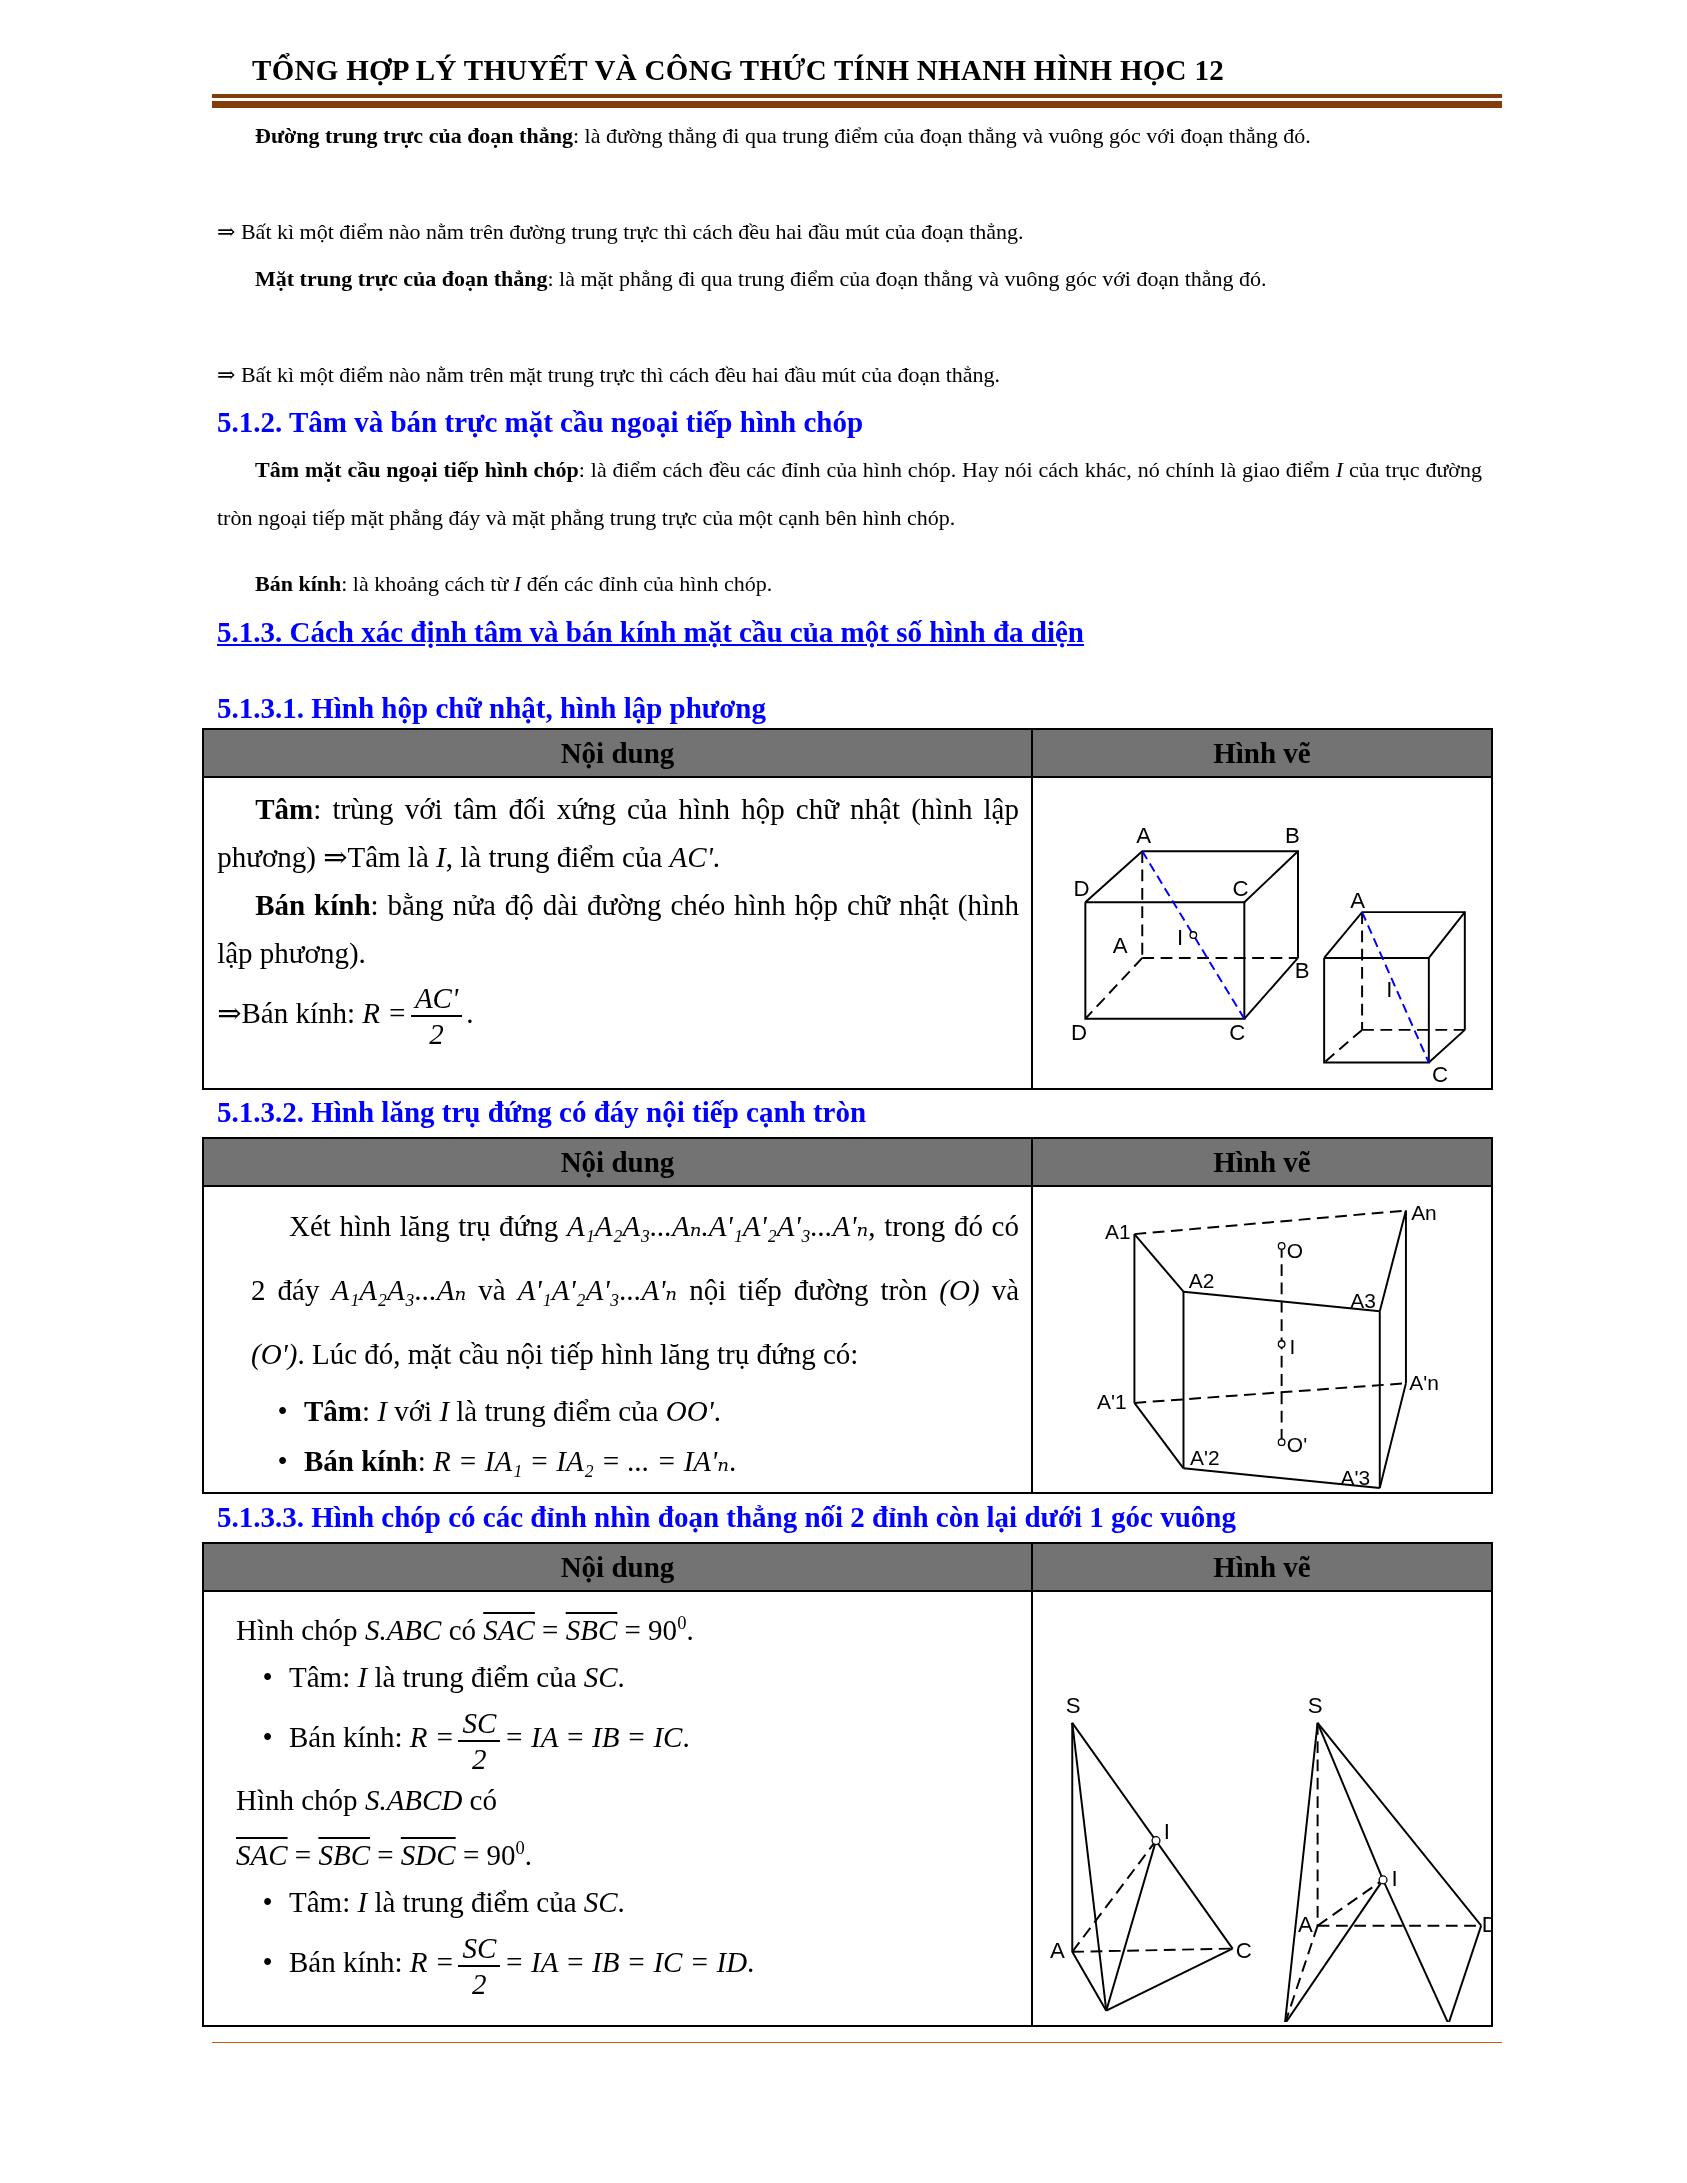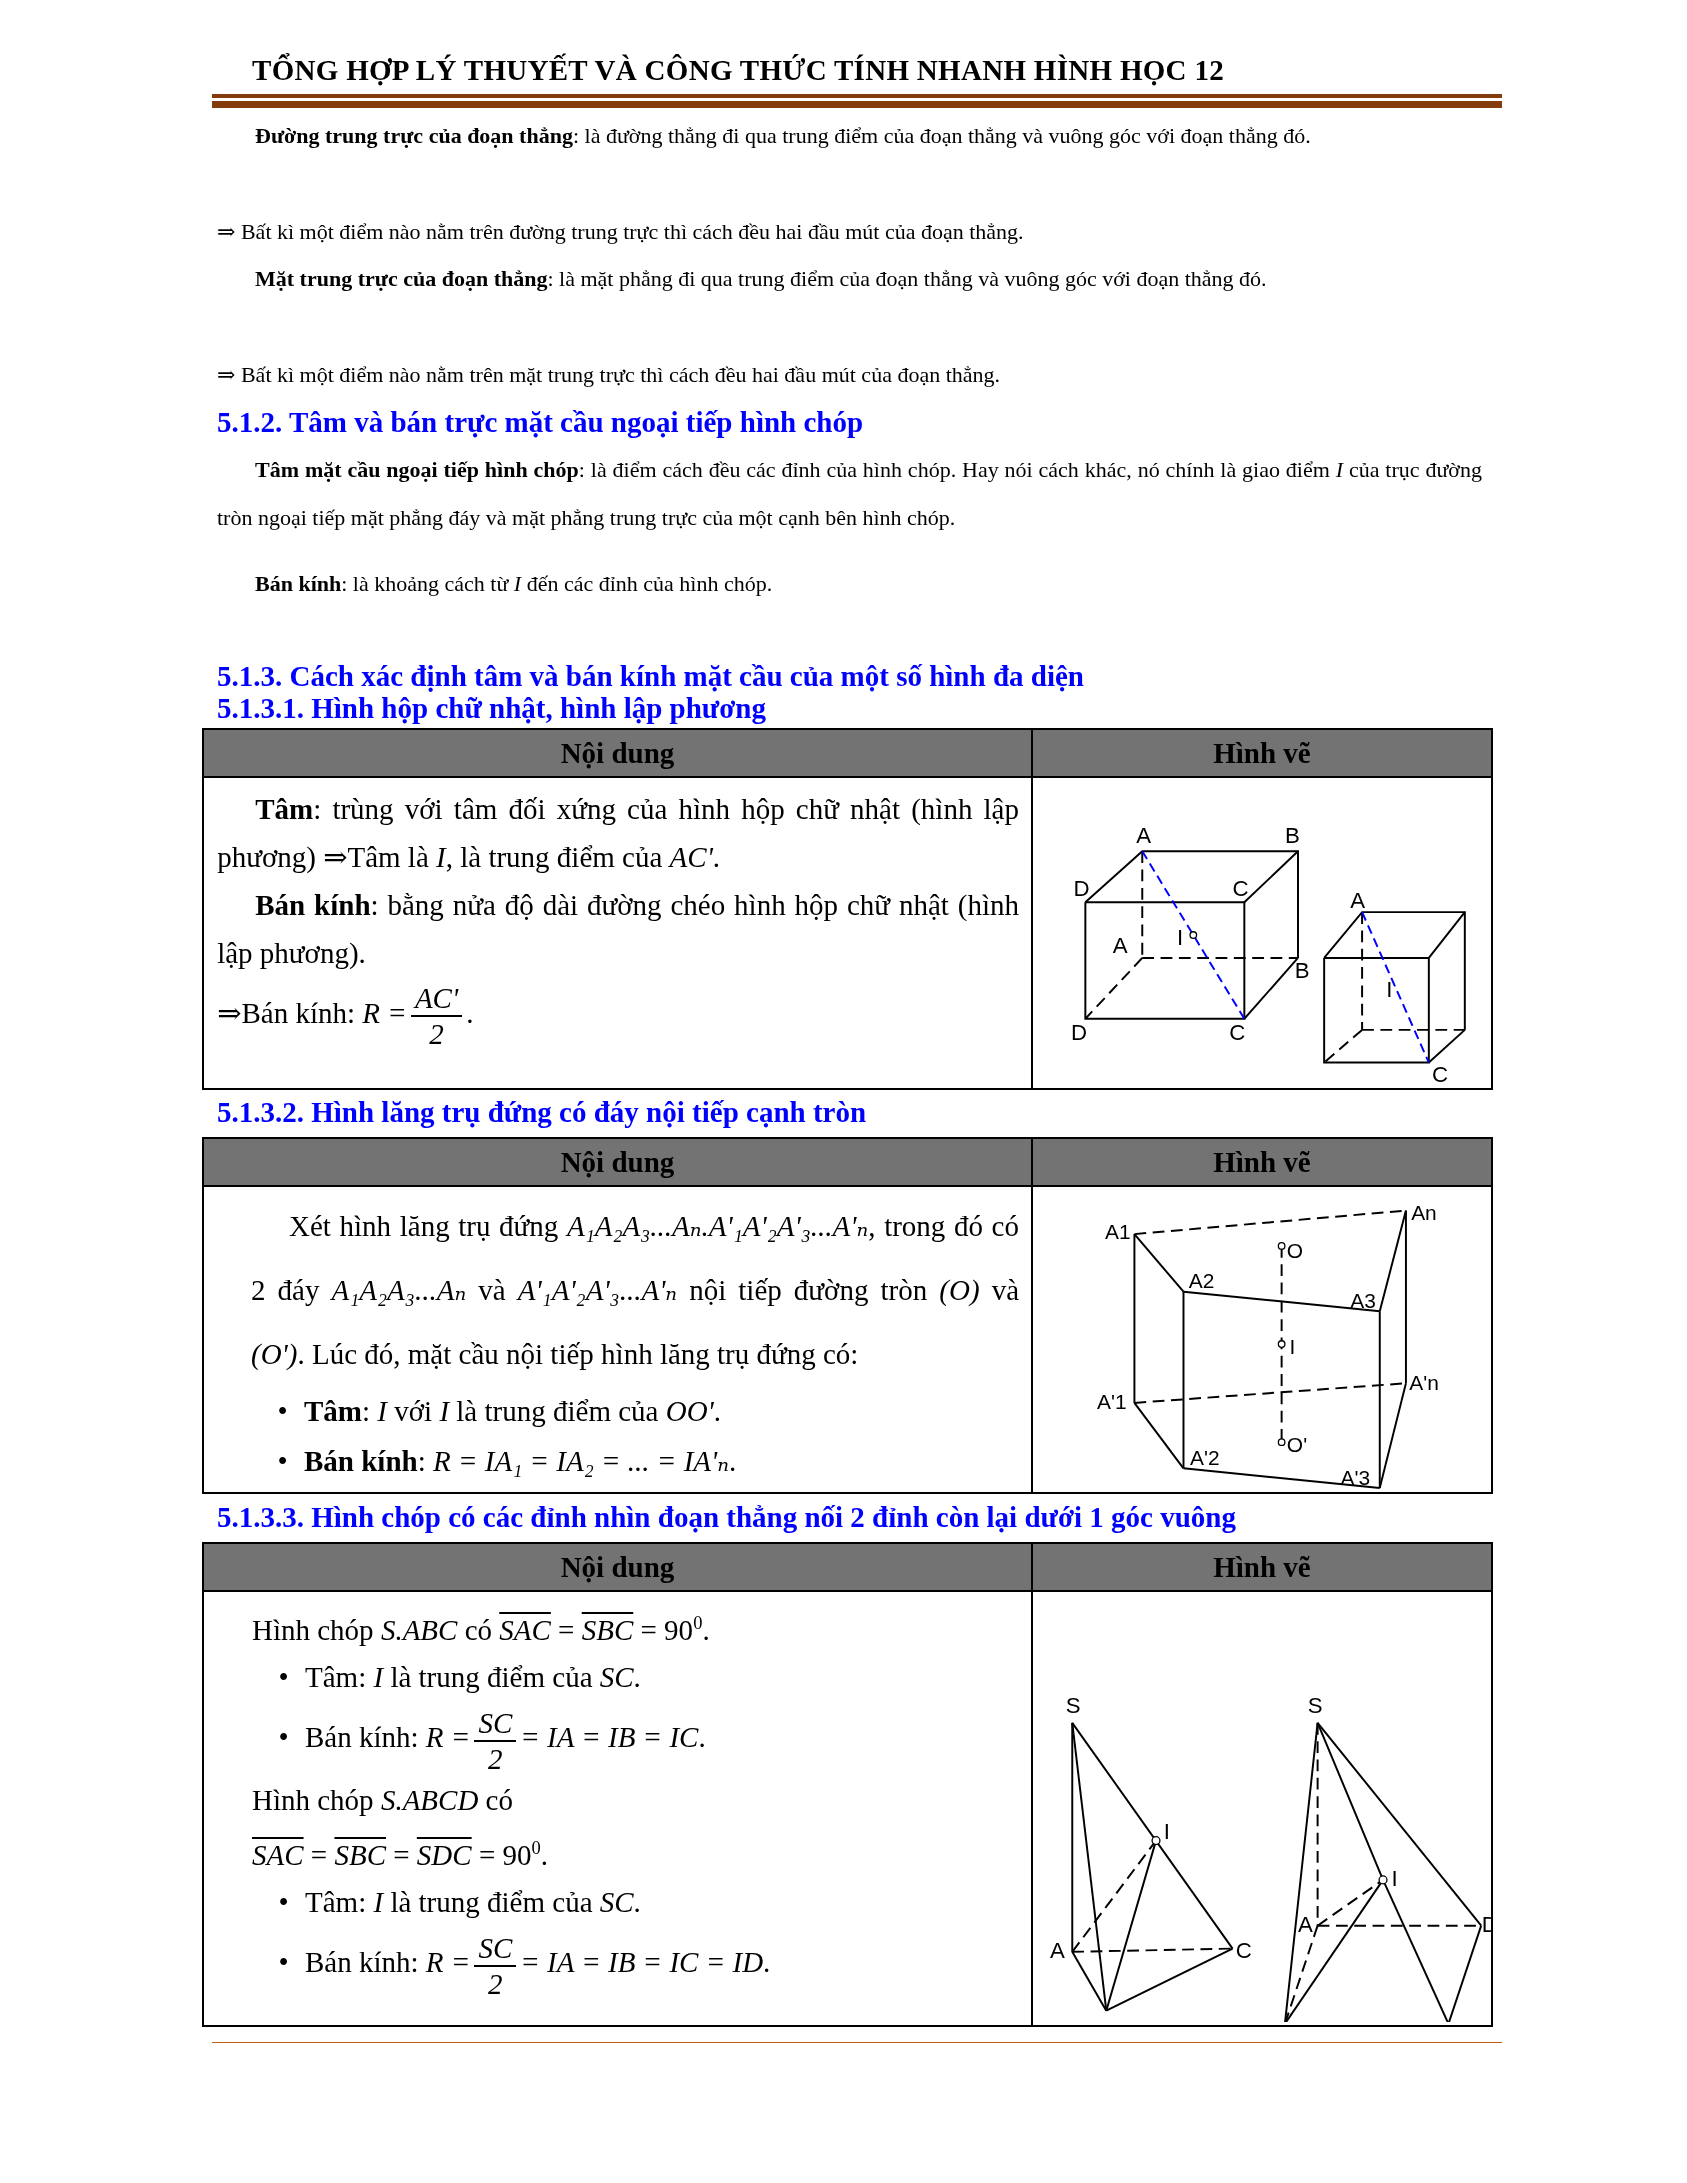--- a/index.html
+++ b/index.html
@@ -50,21 +50,21 @@
 </div>
 
 <div class="abs h-blue" style="top:398px;">5.1.2. Tâm và bán trực mặt cầu ngoại tiếp hình chóp</div>
 <div class="abs para indent" style="top:446px;">
   <b>Tâm mặt cầu ngoại tiếp hình chóp</b><span>: là điểm cách đều các đỉnh của hình chóp. Hay nói cách khác, nó chính là giao điểm </span><span class="math">I</span><span> của trục đường tròn ngoại tiếp mặt phẳng đáy và mặt phẳng trung trực của một cạnh bên hình chóp.</span>
 </div>
 <div class="abs para indent" style="top:560px;">
   <b>Bán kính</b><span>: là khoảng cách từ </span><span class="math">I</span><span> đến các đỉnh của hình chóp.</span>
 </div>
 
-<div class="abs h-blue" style="top:652px;">5.1.3. Cách xác định tâm và bán kính mặt cầu của một số hình đa diện</div>
+<div class="abs h-blue" style="top:608px;text-decoration:underline;">5.1.3. Cách xác định tâm và bán kính mặt cầu của một số hình đa diện</div>
 <div class="abs h-blue" style="top:684px;">5.1.3.1. Hình hộp chữ nhật, hình lập phương</div>
 
 <table class="tbl" style="top:728px;">
   <tbody>
       <tr style="height:48px;">
     <th style="width:827px;">Nội dung</th>
     <th>Hình vẽ</th>
   </tr>
   <tr style="height:312px;">
     <td>
@@ -178,21 +178,21 @@
 <div class="abs h-blue" style="top:1493px;">5.1.3.3. Hình chóp có các đỉnh nhìn đoạn thẳng nối 2 đỉnh còn lại dưới 1 góc vuông</div>
 
 <table class="tbl" style="top:1542px;">
   <tbody>
       <tr style="height:48px;">
     <th style="width:827px;">Nội dung</th>
     <th>Hình vẽ</th>
   </tr>
   <tr style="height:435px;">
     <td>
-      <div class="cell-text" style="padding-left:48px;">
+      <div class="cell-text" style="padding-left:32px;">
         <div><span>Hình chóp </span><span class="math">S.ABC</span><span> có </span><span class="math arc">SAC</span><span> = </span><span class="math arc">SBC</span><span> = 90</span><sup>0</sup><span>.</span></div>
         <div class="bullet"><span>Tâm: </span><span class="math">I</span><span> là trung điểm của </span><span class="math">SC</span><span>.</span></div>
         <div class="bullet" style="line-height:73px;"><span>Bán kính: </span><span class="math">R =</span><span class="frac math"><span class="num">SC</span><span class="den">2</span></span><span class="math">= IA = IB = IC</span><span>.</span></div>
         <div><span>Hình chóp </span><span class="math">S.ABCD</span><span> có</span></div>
         <div><span class="math arc">SAC</span><span> = </span><span class="math arc">SBC</span><span> = </span><span class="math arc">SDC</span><span> = 90</span><sup>0</sup><span>.</span></div>
         <div class="bullet"><span>Tâm: </span><span class="math">I</span><span> là trung điểm của </span><span class="math">SC</span><span>.</span></div>
         <div class="bullet" style="line-height:73px;"><span>Bán kính: </span><span class="math">R =</span><span class="frac math"><span class="num">SC</span><span class="den">2</span></span><span class="math">= IA = IB = IC = ID</span><span>.</span></div>
       </div>
     </td>
     <td>

